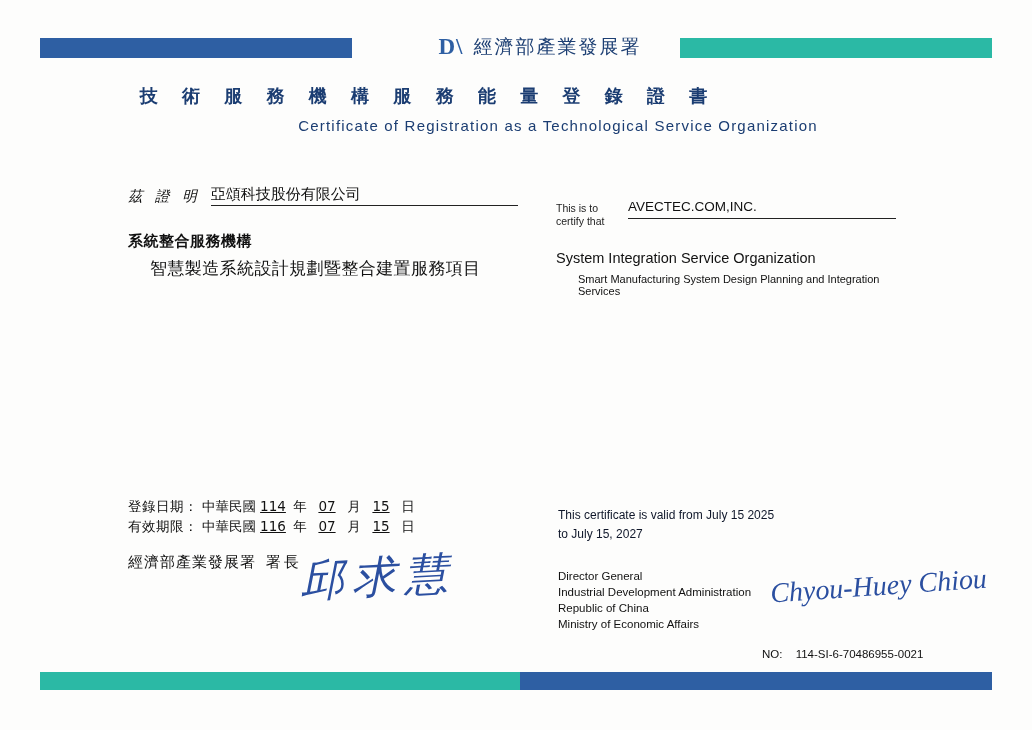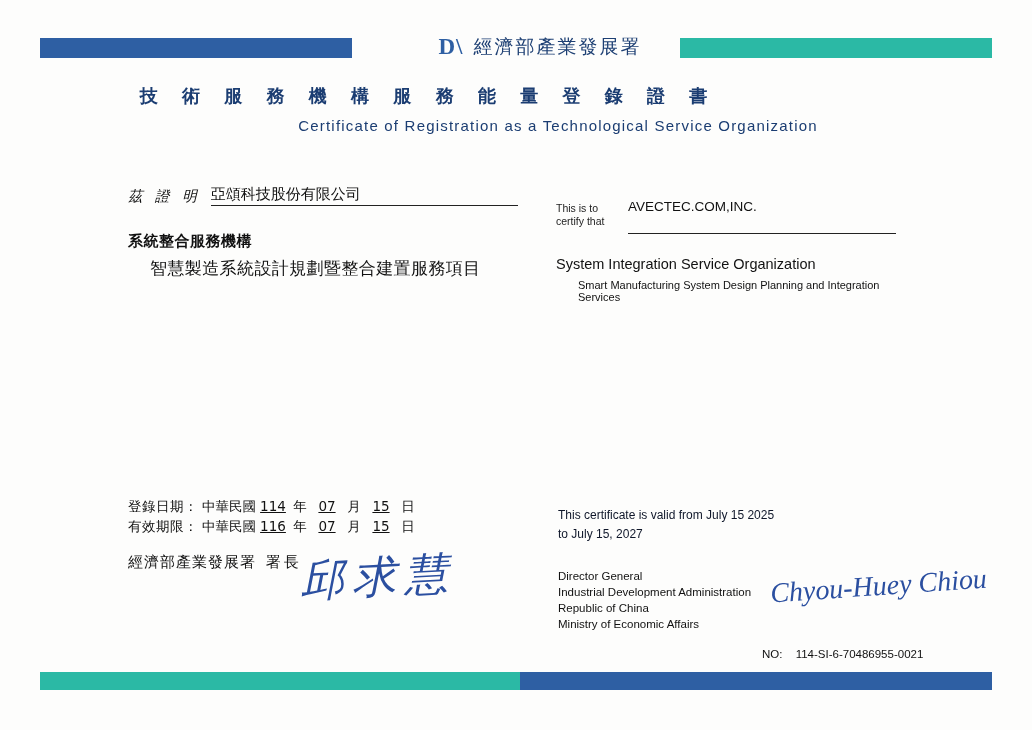--- a/index.html
+++ b/index.html
@@ -161,21 +161,21 @@
     font-size: 10.5px;
     line-height: 13px;
     width: 62px;
     padding-top: 3px;
     color: #222;
   }
   .en-company {
     flex: 1;
     font-size: 13.5px;
     border-bottom: 1px solid #222;
-    padding-bottom: 18px;
+    padding-bottom: 3px;
     line-height: 16px;
   }
   .en-body {
     margin-top: 14px;
     font-size: 11.5px;
     line-height: 17px;
   }
   .en-org {
     margin-top: 22px;
     font-size: 14.5px;

